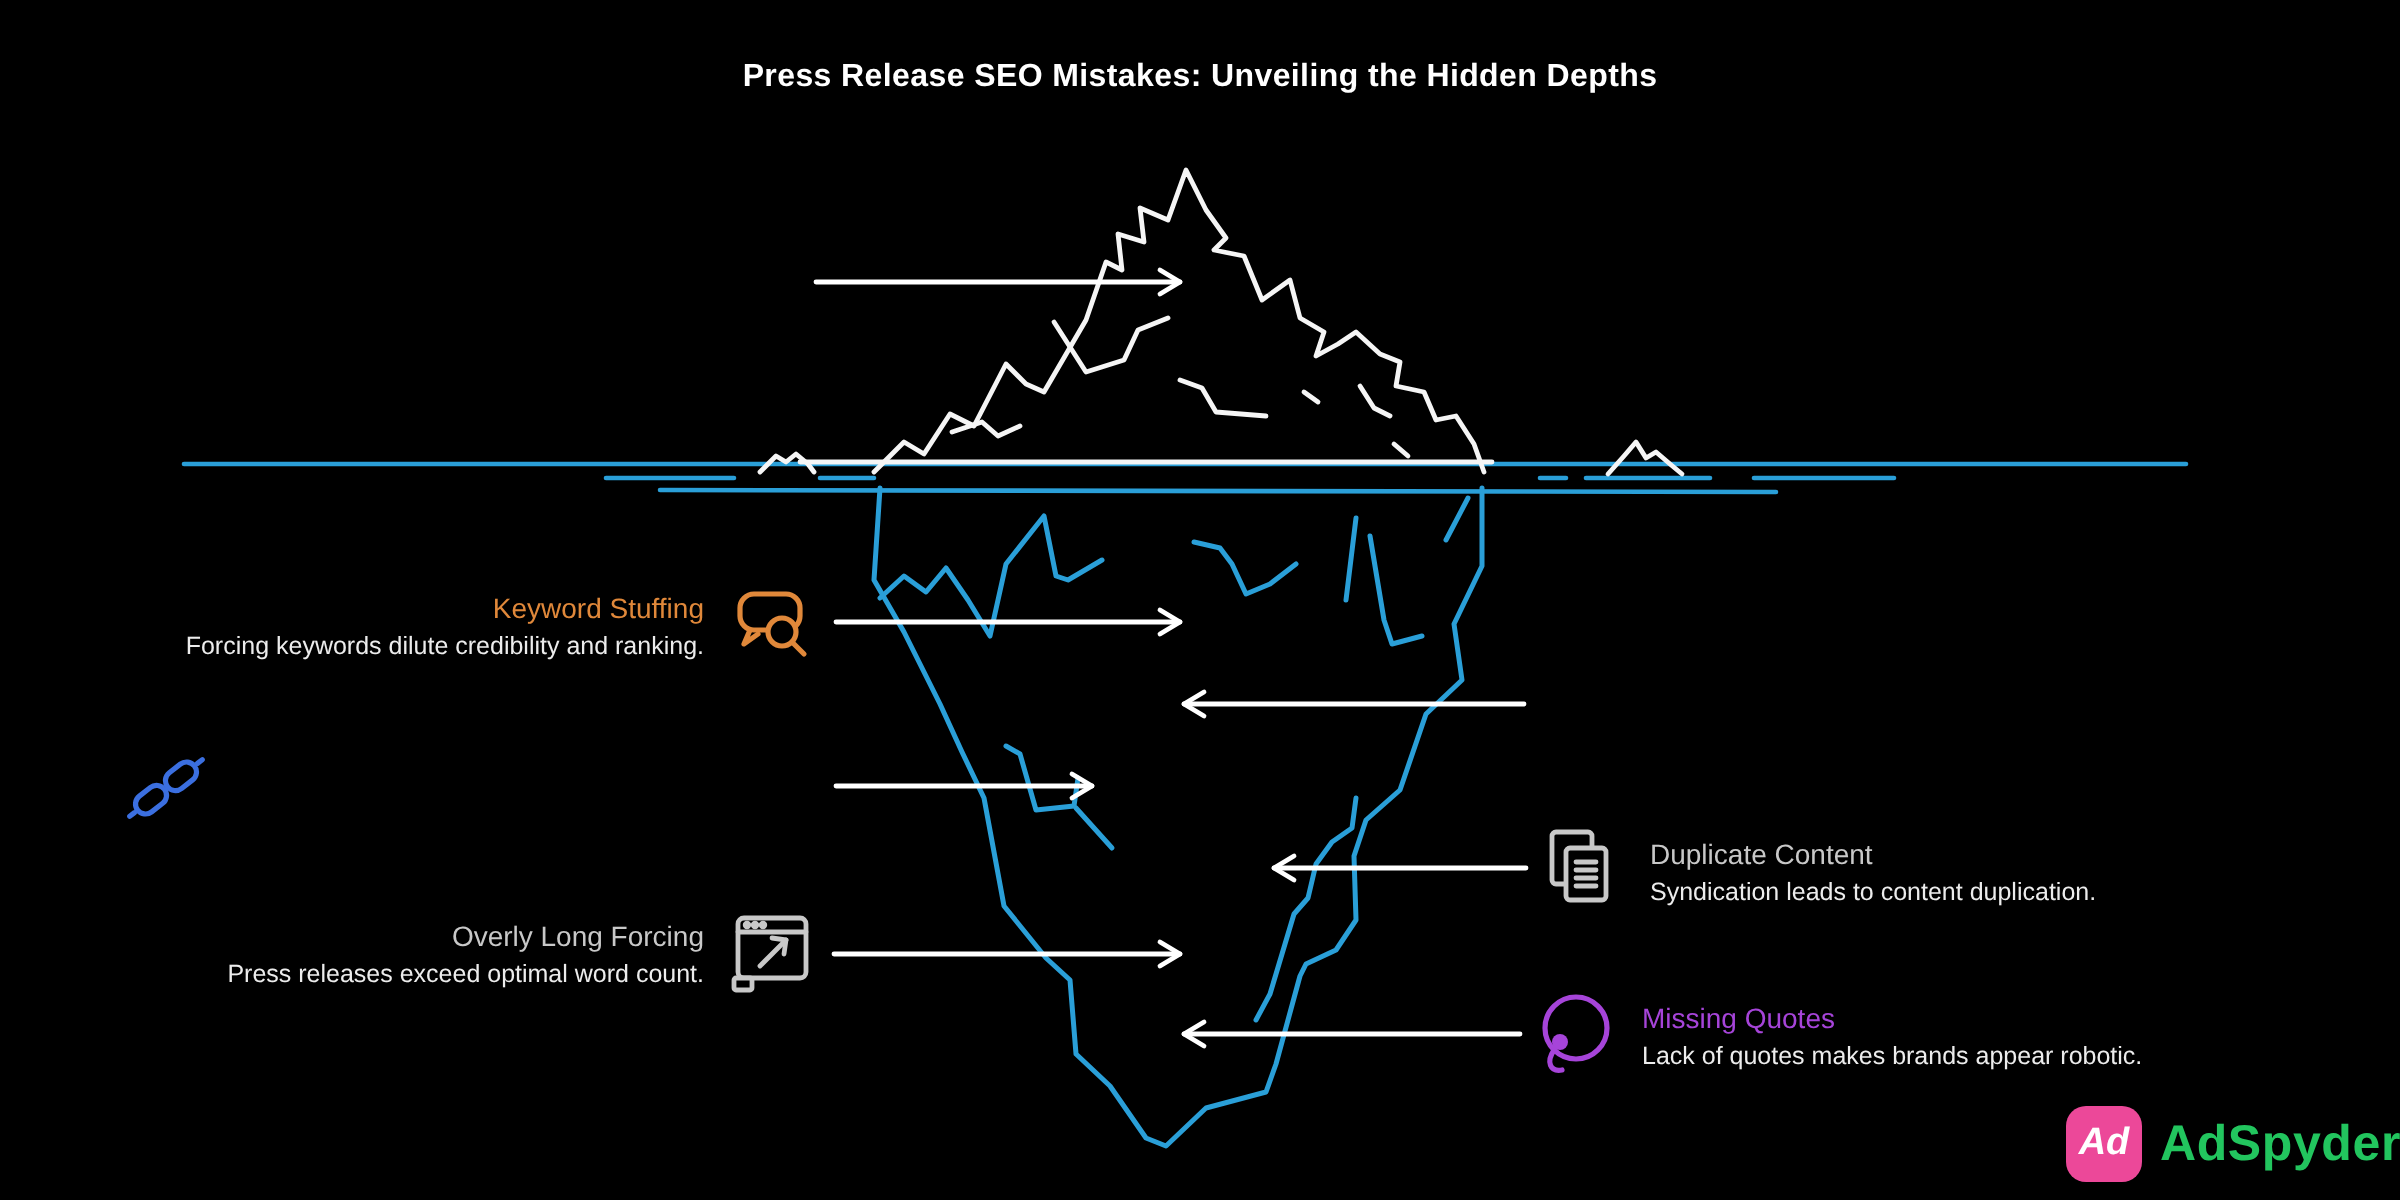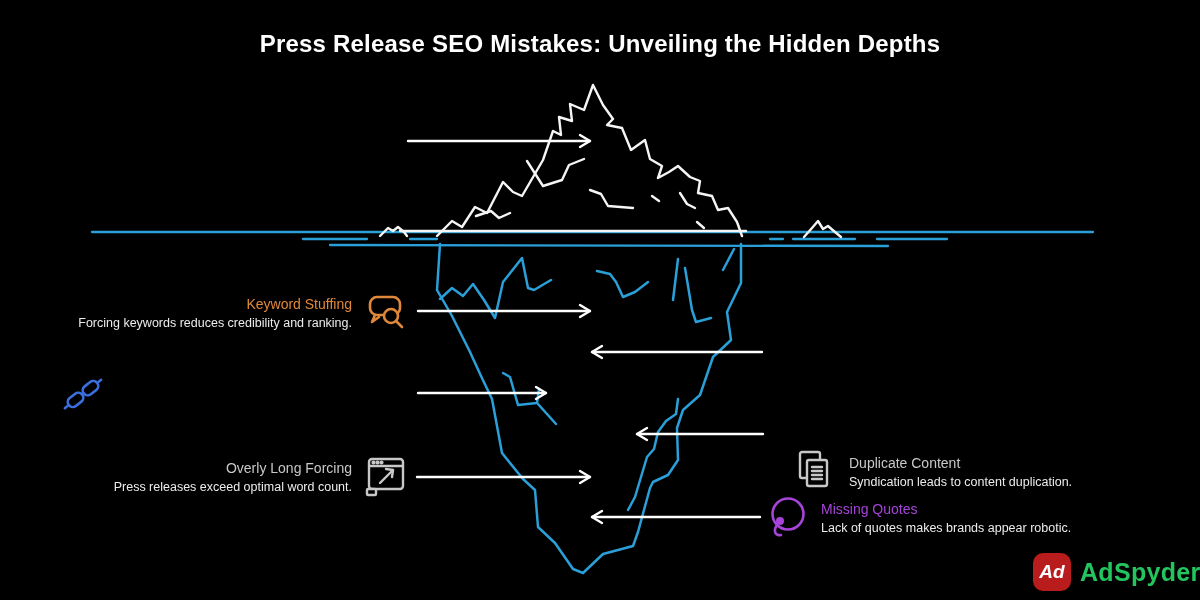--- a/index.html
+++ b/index.html
@@ -3,35 +3,35 @@
 <meta charset="utf-8">
 <style>
   html,body{margin:0;padding:0;}
   body{
     width:1200px;height:600px;background:#000;overflow:hidden;position:relative;
     font-family:"Liberation Sans", sans-serif;
   }
   .stage{position:absolute;inset:0;}
   .title{
     position:absolute;top:30px;left:0;width:100%;text-align:center;
-    color:#fff;font-size:24px;font-weight:bold;letter-spacing:.2px;
+    color:#fff;font-size:16px;font-weight:bold;letter-spacing:.2px;
   }
   svg.scene{position:absolute;top:0;left:0;}
   .item{position:absolute;display:flex;gap:11px;align-items:flex-start;}
   .item .txt{display:flex;flex-direction:column;gap:4px;white-space:nowrap;}
   .item.left .txt{width:292px;align-items:flex-end;text-align:right;}
   .item .t{font-size:14px;}
   .item .d{font-size:12.5px;color:#ececec;}
   .item .ic{width:46px;height:46px;flex:0 0 46px;margin-top:-7px;}
   .item .ic svg{width:46px;height:46px;display:block;}
   #item-0{top:296px;left:60px;}
   #item-1{top:378px;left:60px;}
   #item-2{top:460px;left:60px;}
   #item-3{top:336px;left:766px;}
-  #item-4{top:419px;left:792px;margin-top:36px;}
+  #item-4{top:419px;left:768px;}
   #item-5{top:501px;left:764px;}
   .logo{position:absolute;left:1033px;top:553px;display:flex;align-items:center;gap:9px;}
   .logo-badge{
     width:38px;height:38px;border-radius:10px;background:#f2682c;color:#fff;
     font-weight:bold;font-style:italic;font-size:19px;
     display:flex;align-items:center;justify-content:center;
   }
   .logo-name{color:#22c55e;font-size:25px;font-weight:bold;letter-spacing:.3px;}
 </style>
 </head>
@@ -90,21 +90,21 @@
       <line x1="418" y1="393" x2="546" y2="393" marker-end="url(#ah)"></line>
       <line x1="763" y1="434" x2="637" y2="434" marker-end="url(#ah)"></line>
       <line x1="417" y1="477" x2="590" y2="477" marker-end="url(#ah)"></line>
       <line x1="760" y1="517" x2="592" y2="517" marker-end="url(#ah)"></line>
     </g>
   </svg>
 
   <div class="item left" id="item-0">
     <div class="txt">
       <div class="t" style="color: rgb(224, 136, 58);">Keyword Stuffing</div>
-      <div class="d">Forcing keywords reduces credibility and ranking.</div>
+      <div class="d">Forcing keywords dilute credibility and ranking.</div>
     </div>
     <div class="ic" style="color: rgb(224, 136, 58);">
       <svg viewBox="0 0 46 46" fill="none" stroke="currentColor" stroke-width="2.6" stroke-linecap="round" stroke-linejoin="round">
         <rect x="7" y="8" width="30" height="18" rx="7"></rect>
         <polyline points="12,26 9,33 16,28"></polyline>
         <circle cx="28" cy="27" r="7" fill="#000"></circle>
         <line x1="33" y1="32" x2="39" y2="38"></line>
       </svg>
     </div>
   </div>
@@ -167,17 +167,17 @@
         <path d="M13,31 c-4,6 -2,11 4,10"></path>
       </svg>
     </div>
     <div class="txt">
       <div class="t" style="color: rgb(166, 68, 217);">Missing Quotes</div>
       <div class="d">Lack of quotes makes brands appear robotic.</div>
     </div>
   </div>
 
   <div class="logo">
-    <div class="logo-badge" style="background: #b91c1c;">Ad</div>
+    <div class="logo-badge" style="background: #ec4899;">Ad</div>
     <div class="logo-name">AdSpyder</div>
   </div>
 
 </div>
 
 </body></html>

